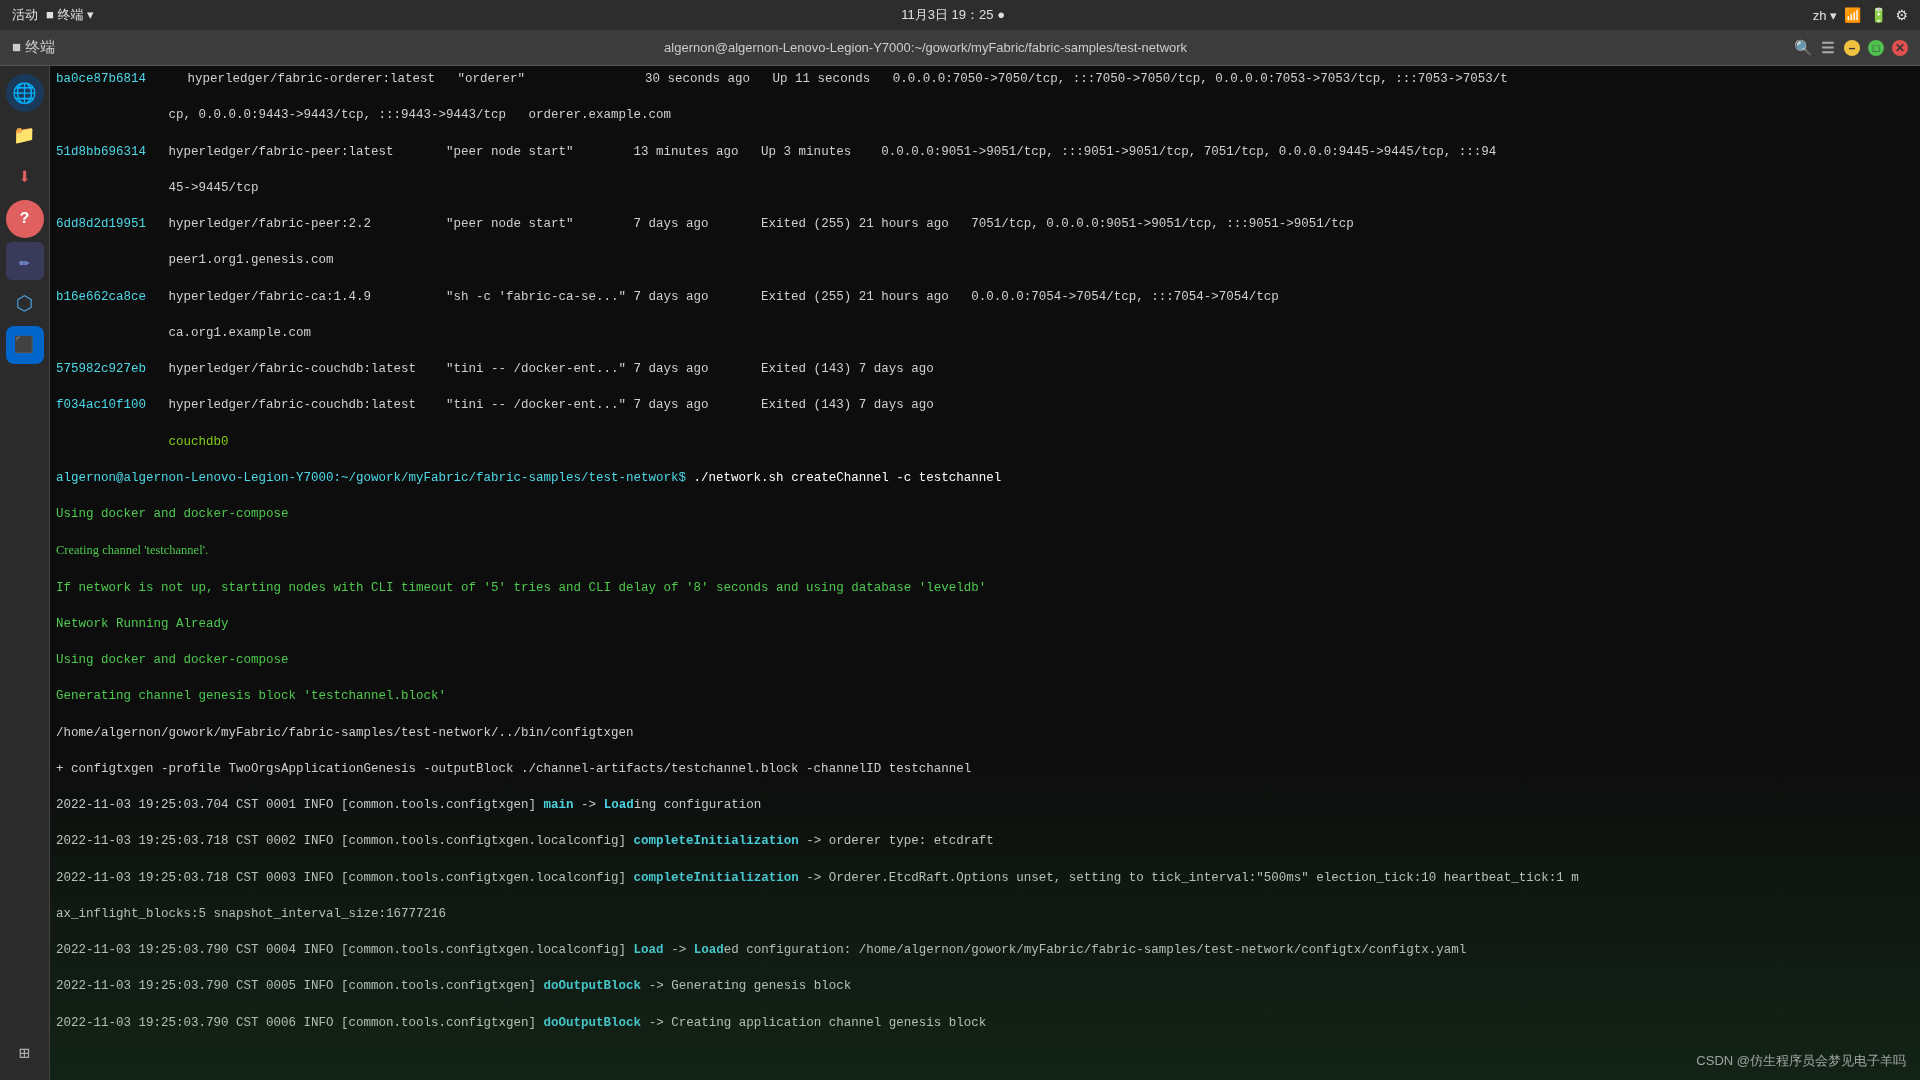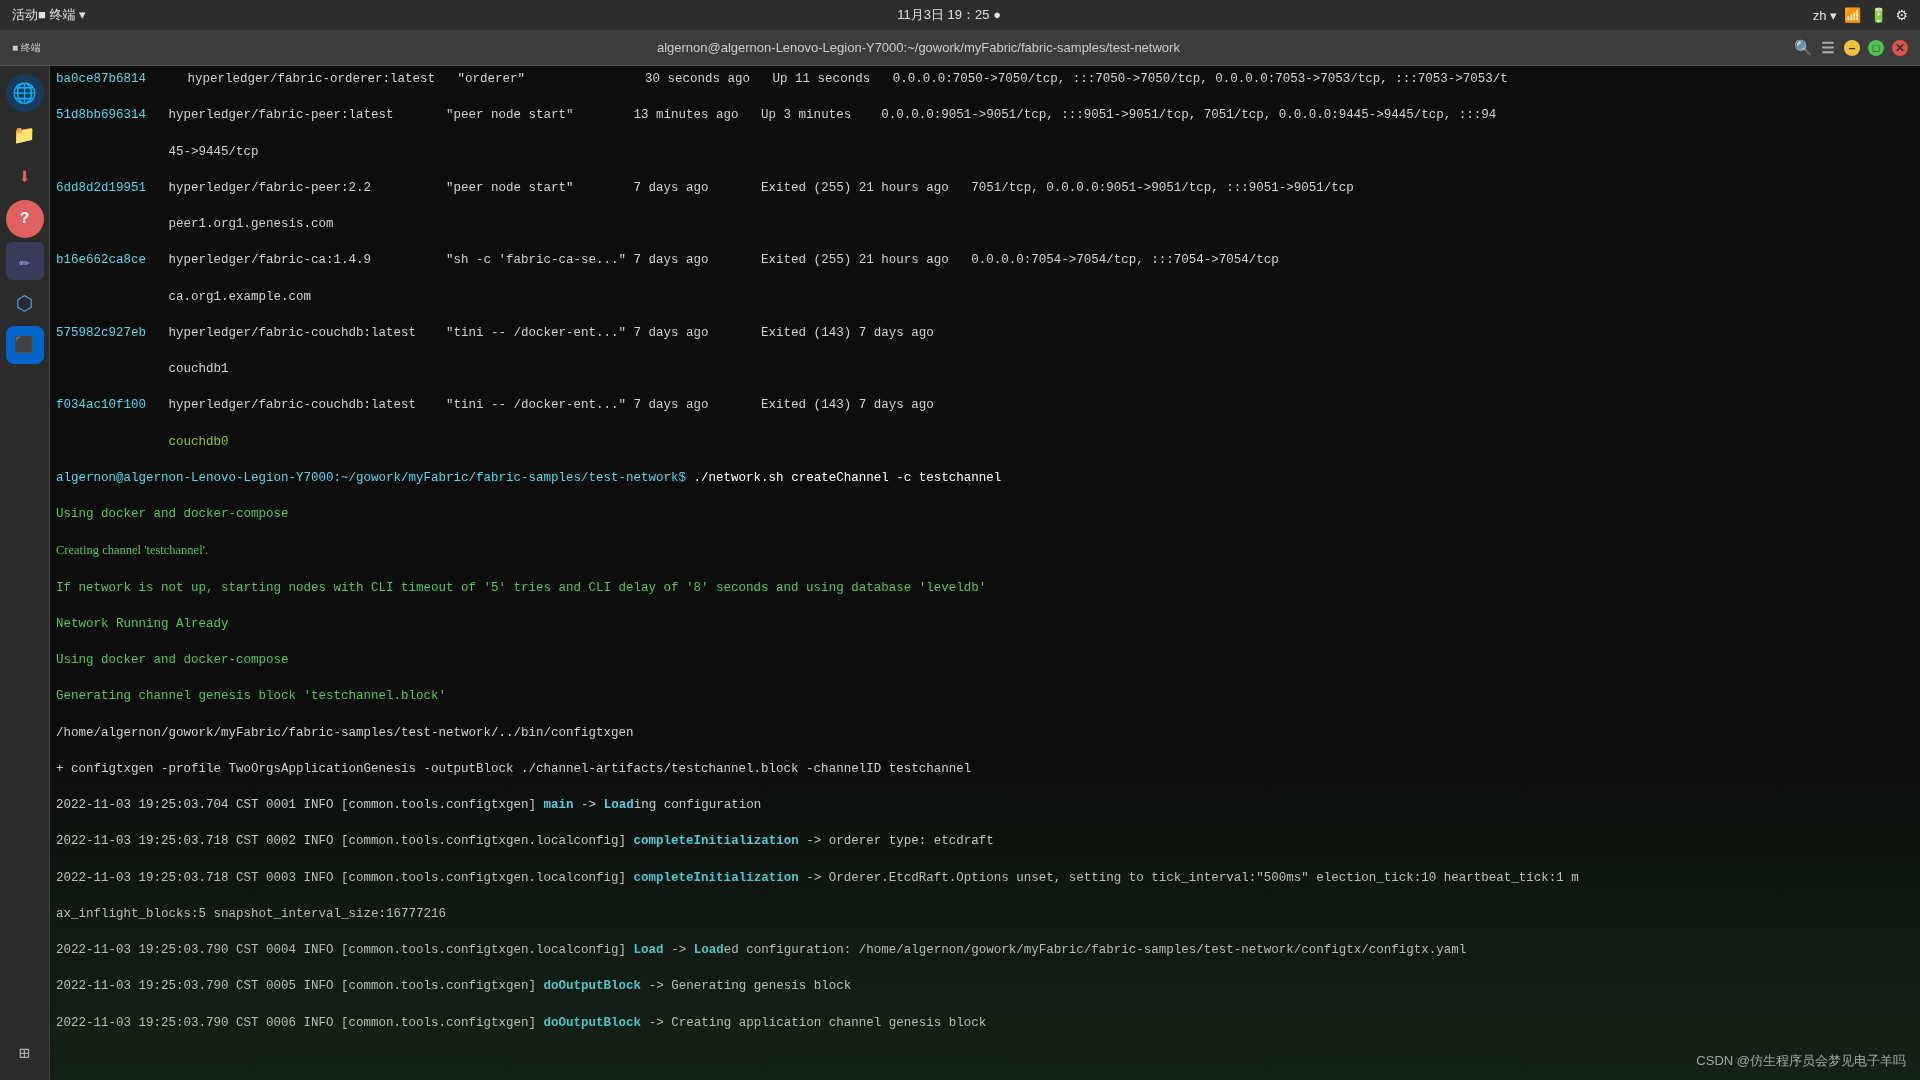--- a/index.html
+++ b/index.html
@@ -17,21 +17,21 @@
       height: 30px;
       background: #2d2d2d;
       display: flex;
       align-items: center;
       justify-content: space-between;
       padding: 0 12px;
       color: #e0e0e0;
       font-size: 13px;
       font-family: 'Arial', sans-serif;
     }
-    #topbar-left { display: flex; align-items: center; }
+    #topbar-left { display: flex; align-items: center; gap: 8px; }
     #topbar-center { display: flex; align-items: center; gap: 16px; }
     #topbar-right { display: flex; align-items: center; gap: 8px; }
 
     
     #titlebar {
       width: 100%;
       height: 36px;
       background: #3c3c3c;
       display: flex;
       align-items: center;
@@ -141,21 +141,21 @@
   <div id="topbar-right">
     <span style="cursor:pointer;">zh ▾</span>
     <span style="font-size:14px;">📶</span>
     <span style="font-size:14px;">🔋</span>
     <span style="font-size:14px;">⚙</span>
   </div>
 </div>
 
 <div id="titlebar">
   <div id="titlebar-left">
-    <span style="color:#ccc;font-size:10px;">■ 终端</span>
+    <span style="color:#ccc;font-size:15px;">■ 终端</span>
   </div>
   <div id="titlebar-center">
     <span>algernon@algernon-Lenovo-Legion-Y7000:~/gowork/myFabric/fabric-samples/test-network</span>
   </div>
   <div id="titlebar-right">
     <div class="titlebar-btn" style="color:#aaa;font-size:15px;">🔍</div>
     <div class="titlebar-btn" style="color:#aaa;font-size:15px;">☰</div>
     <div class="titlebar-btn" style="background:#f0c040;font-size:12px;">–</div>
     <div class="titlebar-btn" style="background:#50c050;font-size:11px;">□</div>
     <div class="titlebar-btn" style="background:#e05050;font-size:12px;">✕</div>
@@ -187,28 +187,28 @@
       <span style="color:white;font-size:16px;">⬛</span>
     </div>
     <div style="flex:1;"></div>
     <div class="sidebar-icon" style="margin-bottom:8px;">
       <span style="font-size:18px;">⊞</span>
     </div>
   </div>
 
   <div id="terminal-container">
     <div id="terminal"><span class="tline"><span style="color:#4dd9e8;">ba0ce87b6814</span><span style="color:#d0d0d0;padding-left:19px;">   hyperledger/fabric-orderer:latest   "orderer"                30 seconds ago   Up 11 seconds   0.0.0.0:7050-&gt;7050/tcp, :::7050-&gt;7050/tcp, 0.0.0.0:7053-&gt;7053/tcp, :::7053-&gt;7053/t</span></span>
+<span class="tline"><span style="color:#d0d0d0;">               cp, 0.0.0.0:9443-&gt;9443/tcp, :::9443-&gt;9443/tcp   orderer.example.com</span></span>
 <span class="tline"><span style="color:#4dd9e8;">51d8bb696314</span><span style="color:#d0d0d0;">   hyperledger/fabric-peer:latest       "peer node start"        13 minutes ago   Up 3 minutes    0.0.0.0:9051-&gt;9051/tcp, :::9051-&gt;9051/tcp, 7051/tcp, 0.0.0.0:9445-&gt;9445/tcp, :::94</span></span>
 <span class="tline"><span style="color:#d0d0d0;">               45-&gt;9445/tcp</span></span>
 <span class="tline"><span style="color:#4dd9e8;">6dd8d2d19951</span><span style="color:#d0d0d0;">   hyperledger/fabric-peer:2.2          "peer node start"        7 days ago       Exited (255) 21 hours ago   7051/tcp, 0.0.0.0:9051-&gt;9051/tcp, :::9051-&gt;9051/tcp</span></span>
 <span class="tline"><span style="color:#d0d0d0;">               peer1.org1.genesis.com</span></span>
 <span class="tline"><span style="color:#4dd9e8;">b16e662ca8ce</span><span style="color:#d0d0d0;">   hyperledger/fabric-ca:1.4.9          "sh -c 'fabric-ca-se..." 7 days ago       Exited (255) 21 hours ago   0.0.0.0:7054-&gt;7054/tcp, :::7054-&gt;7054/tcp</span></span>
 <span class="tline"><span style="color:#d0d0d0;">               ca.org1.example.com</span></span>
 <span class="tline"><span style="color:#4dd9e8;">575982c927eb</span><span style="color:#d0d0d0;">   hyperledger/fabric-couchdb:latest    "tini -- /docker-ent..." 7 days ago       Exited (143) 7 days ago</span></span>
-<span class="tline"><span style="color:#d0d0d0;">               couchdb1</span></span>
 <span class="tline"><span style="color:#4dd9e8;">f034ac10f100</span><span style="color:#d0d0d0;">   hyperledger/fabric-couchdb:latest    "tini -- /docker-ent..." 7 days ago       Exited (143) 7 days ago</span></span>
 <span class="tline"><span style="color:#84cc16;">               couchdb0</span></span>
 <span class="tline"><span style="color:#4dd9e8;">algernon@algernon-Lenovo-Legion-Y7000:~/gowork/myFabric/fabric-samples/test-network$</span><span style="color:#ffffff;"> ./network.sh createChannel -c testchannel</span></span>
 <span class="tline"><span style="color:#4ec94e;">Using docker and docker-compose</span></span>
 <span class="tline"><span style="color:#4ec94e;font-family:Liberation Serif, serif;">Creating channel 'testchannel'.</span></span>
 <span class="tline"><span style="color:#4ec94e;">If network is not up, starting nodes with CLI timeout of '5' tries and CLI delay of '8' seconds and using database 'leveldb'</span></span>
 <span class="tline"><span style="color:#4ec94e;">Network Running Already</span></span>
 <span class="tline"><span style="color:#4ec94e;">Using docker and docker-compose</span></span>
 <span class="tline"><span style="color:#4ec94e;">Generating channel genesis block 'testchannel.block'</span></span>
 <span class="tline"><span style="color:#d0d0d0;">/home/algernon/gowork/myFabric/fabric-samples/test-network/../bin/configtxgen</span></span>

